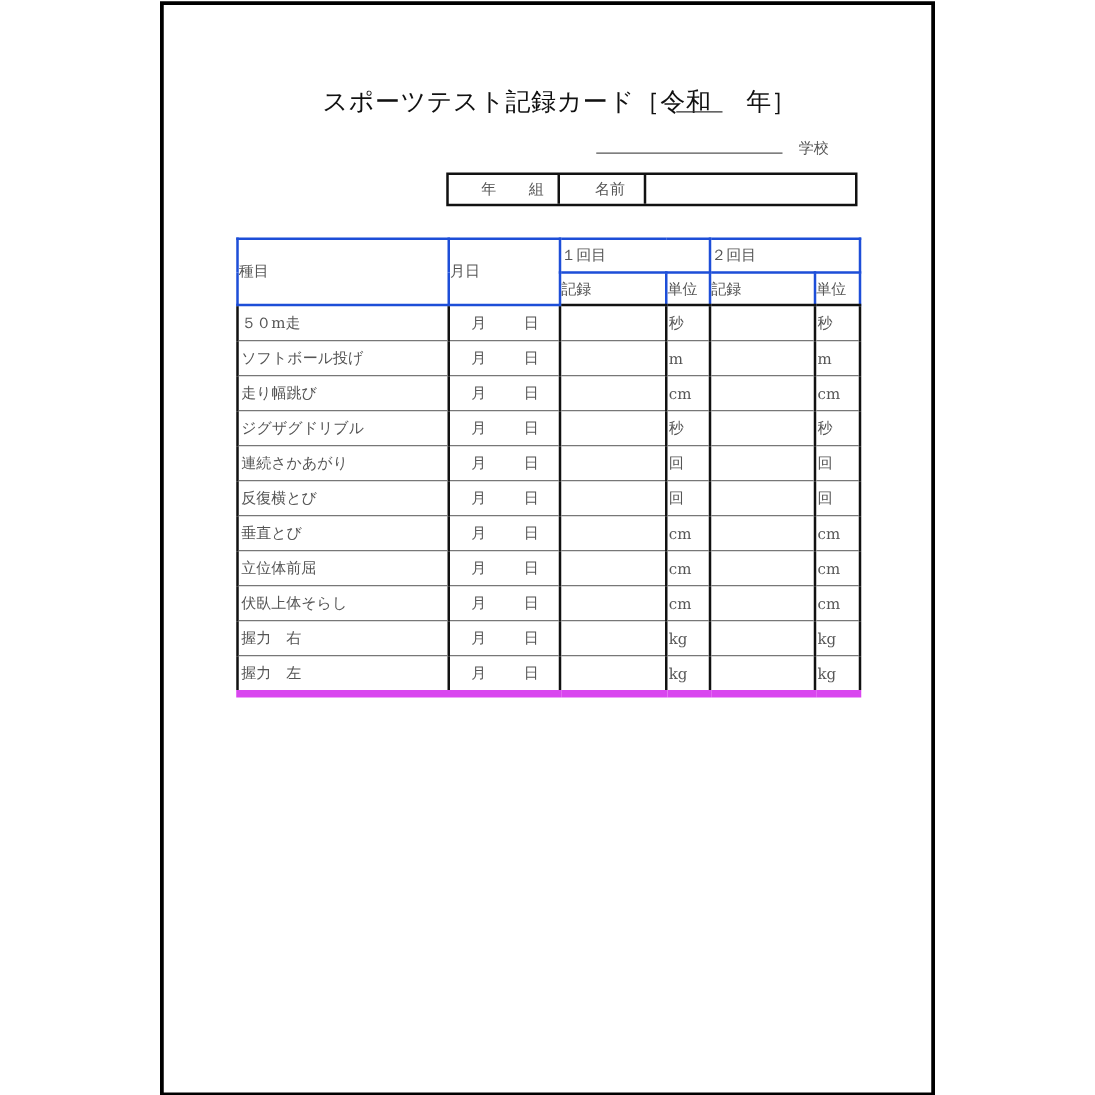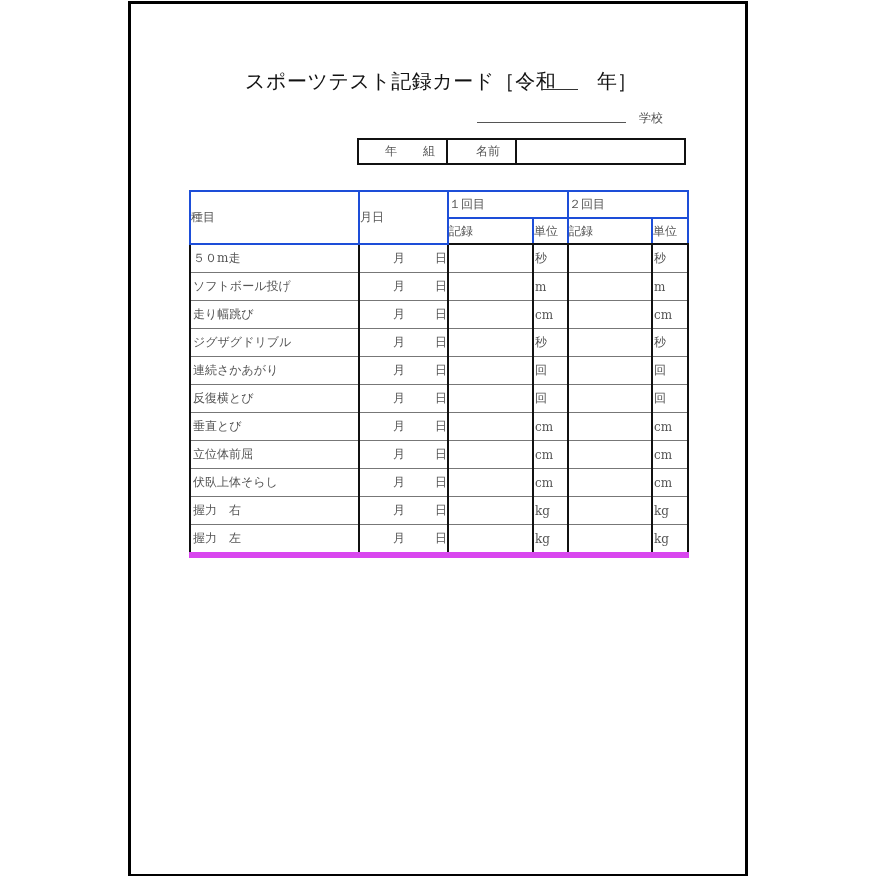--- a/index.html
+++ b/index.html
@@ -1,21 +1,21 @@
 <!DOCTYPE html>
 <html><head>
   <meta charset="utf-8">
   <style>
     html, body { margin: 0; padding: 0; background: #ffffff; }
     body { width: 876px; height: 876px; position: relative; overflow: hidden;
            font-family: "DejaVu Serif", "Liberation Serif", serif; color: #222; }
     .page { position: absolute; left: 128px; top: 1px; width: 614px; height: 870px;
             border: 3px solid #000; background: #fff; box-sizing: content-box; }
     .abs { position: absolute; }
-    .title { left: 245px; top: 68px; font-size: 20px; color: #111; white-space: nowrap;
+    .title { left: 258px; top: 68px; font-size: 20px; color: #111; white-space: nowrap;
              letter-spacing: 0.5px; }
     .title-blank { left: 541px; top: 89px; width: 37px; height: 0; border-top: 1px solid #333; }
     .title-year { left: 597px; top: 68px; font-size: 20px; color: #111; white-space: nowrap; }
     .school-line { left: 477px; top: 122px; width: 149px; height: 0; border-top: 1px solid #555; }
     .school-label { left: 639px; top: 110px; font-size: 12px; color: #555; }
 
     .classbox { left: 357px; top: 138px; width: 329px; height: 27px; border: 2px solid #111;
                 box-sizing: border-box; display: flex; }
     .classbox .c1 { width: 89px; border-right: 2px solid #111; display: flex; align-items: center;
                     justify-content: flex-start; padding-left: 26px; font-size: 12px; color: #555;
@@ -35,21 +35,21 @@
     table.rec col.c-r2 { width: 84px; }
     table.rec col.c-u2 { width: 36px; }
     table.rec th { border: 2px solid #1d4ed8; text-align: left; }
     table.rec tr.h1 th { height: 25px; }
     table.rec tr.h2 th { height: 24px; }
     table.rec th.tall { height: 51px; }
     table.rec td { height: 27px; border-left: 2px solid #111; border-right: 2px solid #111;
                    border-bottom: 1px solid #777; }
     table.rec tr:last-child td { border-bottom: 6px solid #d946ef; }
     table.rec td.ev { text-align: left; padding-left: 2px; white-space: nowrap; margin-left: 48px; }
-    table.rec td.date { text-align: right; padding-right: 0; white-space: nowrap; }
+    table.rec td.date { text-align: right; padding-right: 16px; white-space: nowrap; }
     table.rec td.date .m { margin-right: 30px; }
     table.rec td.unit { text-align: left; padding-left: 1px; }
     table.rec thead tr:last-child th { border-bottom: 2px solid #111; }
   </style>
 </head>
 <body>
 
 <div class="page"></div>
 
 <div class="abs title">スポーツテスト記録カード［令和</div>

